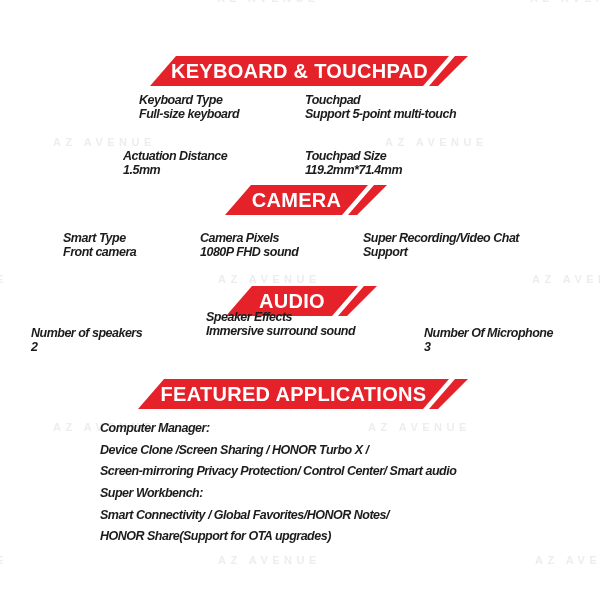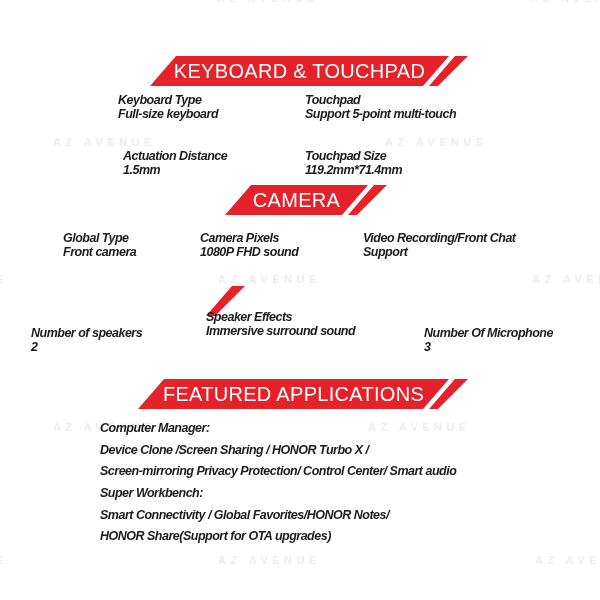--- a/index.html
+++ b/index.html
@@ -8,21 +8,21 @@
     font-family:"Liberation Sans",sans-serif;
   }
   
   .wm{
     position:absolute;white-space:nowrap;font-weight:bold;font-size:11px;
     letter-spacing:4.5px;line-height:1;user-select:none;
   }
   
   .banner{position:absolute;display:flex;height:30px;}
   .banner-body{
-    background:var(--red);color:#fff;font-weight:normal;font-size:20px;letter-spacing:0.3px;
+    background:var(--red);color:#fff;font-weight:bold;font-size:20px;letter-spacing:0.3px;
     display:flex;align-items:center;justify-content:center;white-space:nowrap;
     clip-path:polygon(26px 0,100% 0,calc(100% - 26px) 100%,0 100%);
   }
   .banner-tip{
     width:40px;margin-left:-20px;background:var(--red);
     clip-path:polygon(26px 0,39px 0,9px 100%,0 100%);
   }
   
   .spec{
     position:absolute;font-style:italic;font-weight:bold;font-size:12.5px;
@@ -54,21 +54,21 @@
       <span class="wm" style="left: 535px; top: 555px; color: rgb(237, 237, 237);">AZ AVENUE</span>
     </div>
 
   <div class="banner" style="left:150px;top:56px">
     <div class="banner-body" style="width:299px">
       <span>KEYBOARD &amp; TOUCHPAD</span>
     </div>
     <div class="banner-tip"></div>
   </div>
 
-  <div class="spec" style="left:118px;top:93px">
+  <div class="spec" style="left:139px;top:93px">
     <div>Keyboard Type</div>
     <div>Full-size keyboard</div>
   </div>
   <div class="spec" style="left:305px;top:93px">
     <div>Touchpad</div>
     <div>Support 5-point multi-touch</div>
   </div>
 
   <div class="spec" style="left:123px;top:149px">
     <div>Actuation Distance</div>
@@ -80,33 +80,36 @@
   </div>
 
   <div class="banner" style="left:225px;top:185px">
     <div class="banner-body" style="width:143px">
       <span>CAMERA</span>
     </div>
     <div class="banner-tip"></div>
   </div>
 
   <div class="spec" style="left:63px;top:231px">
-    <div>Global Type</div>
+    <div>Smart Type</div>
     <div>Front camera</div>
   </div>
   <div class="spec" style="left:200px;top:231px">
     <div>Camera Pixels</div>
     <div>1080P FHD sound</div>
   </div>
   <div class="spec" style="left:363px;top:231px">
-    <div>Video Recording/Front Chat</div>
+    <div>Super Recording/Video Chat</div>
     <div>Support</div>
   </div>
 
   <div class="banner" style="left:226px;top:286px">
+    <div class="banner-body" style="width:132px">
+      <span>AUDIO</span>
+    </div>
     <div class="banner-tip"></div>
   </div>
 
   <div class="spec" style="left:31px;top:326px">
     <div>Number of speakers</div>
     <div>2</div>
   </div>
   <div class="spec" style="left:206px;top:310px">
     <div>Speaker Effects</div>
     <div>Immersive surround sound</div>

